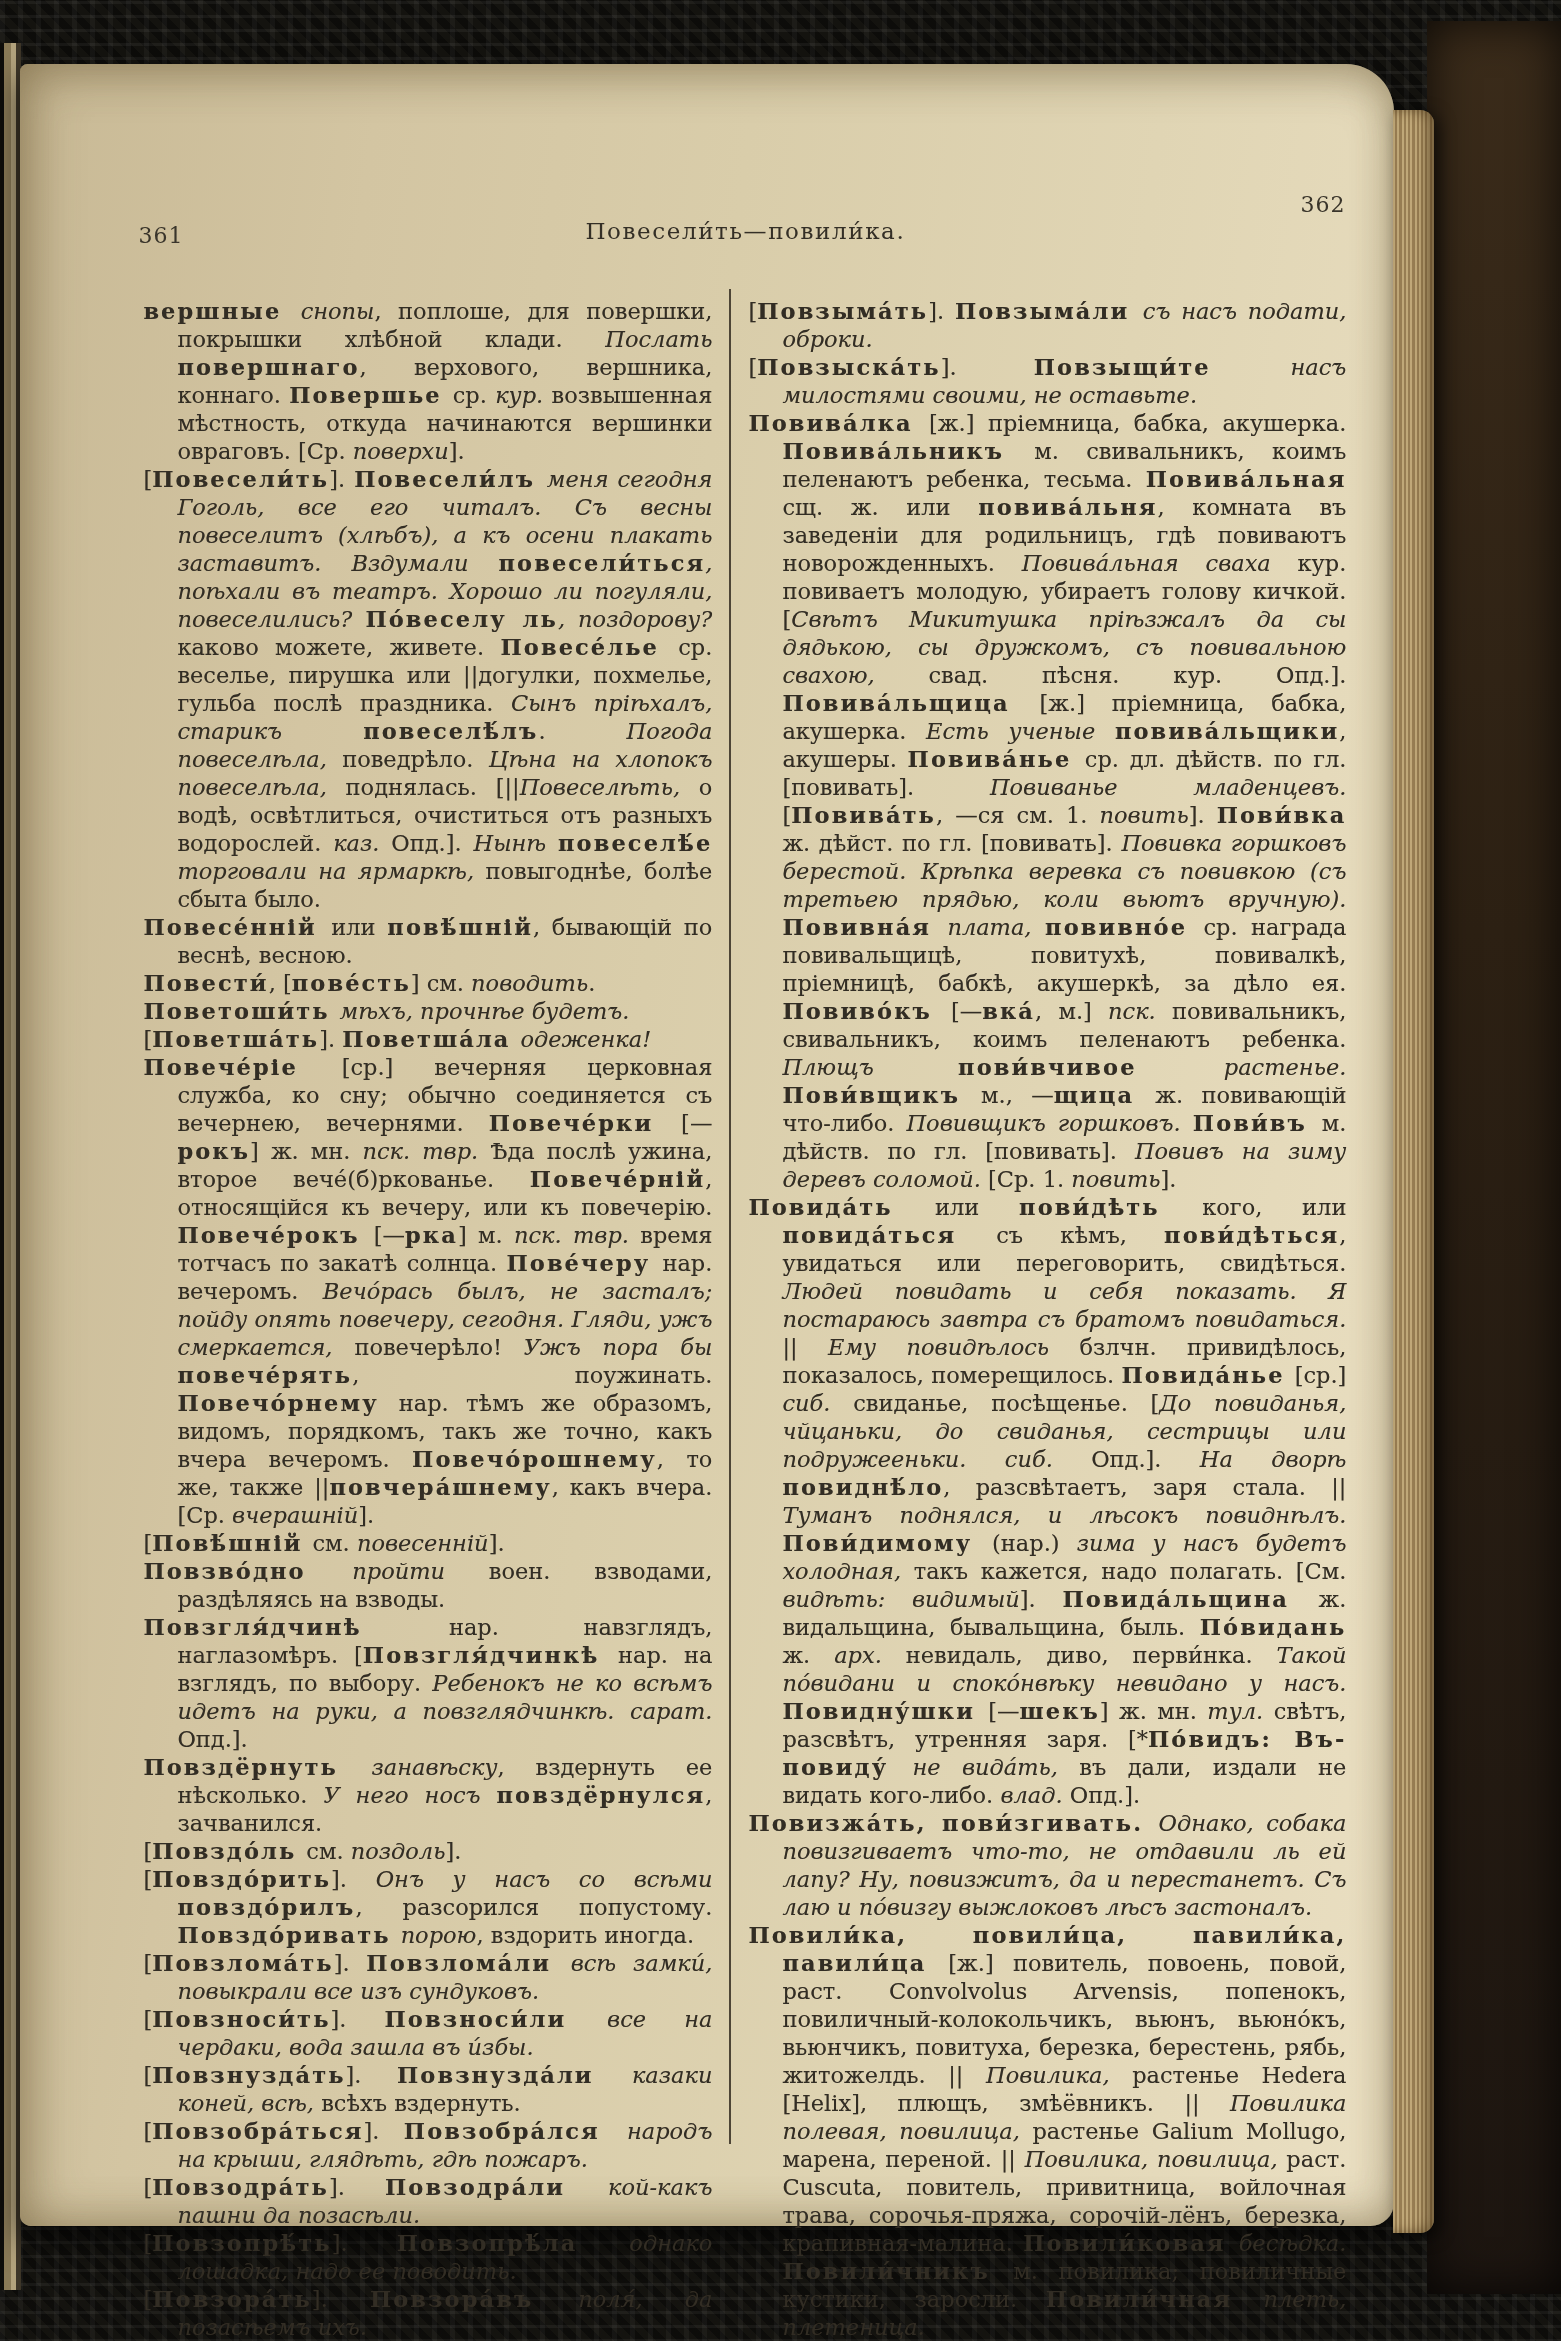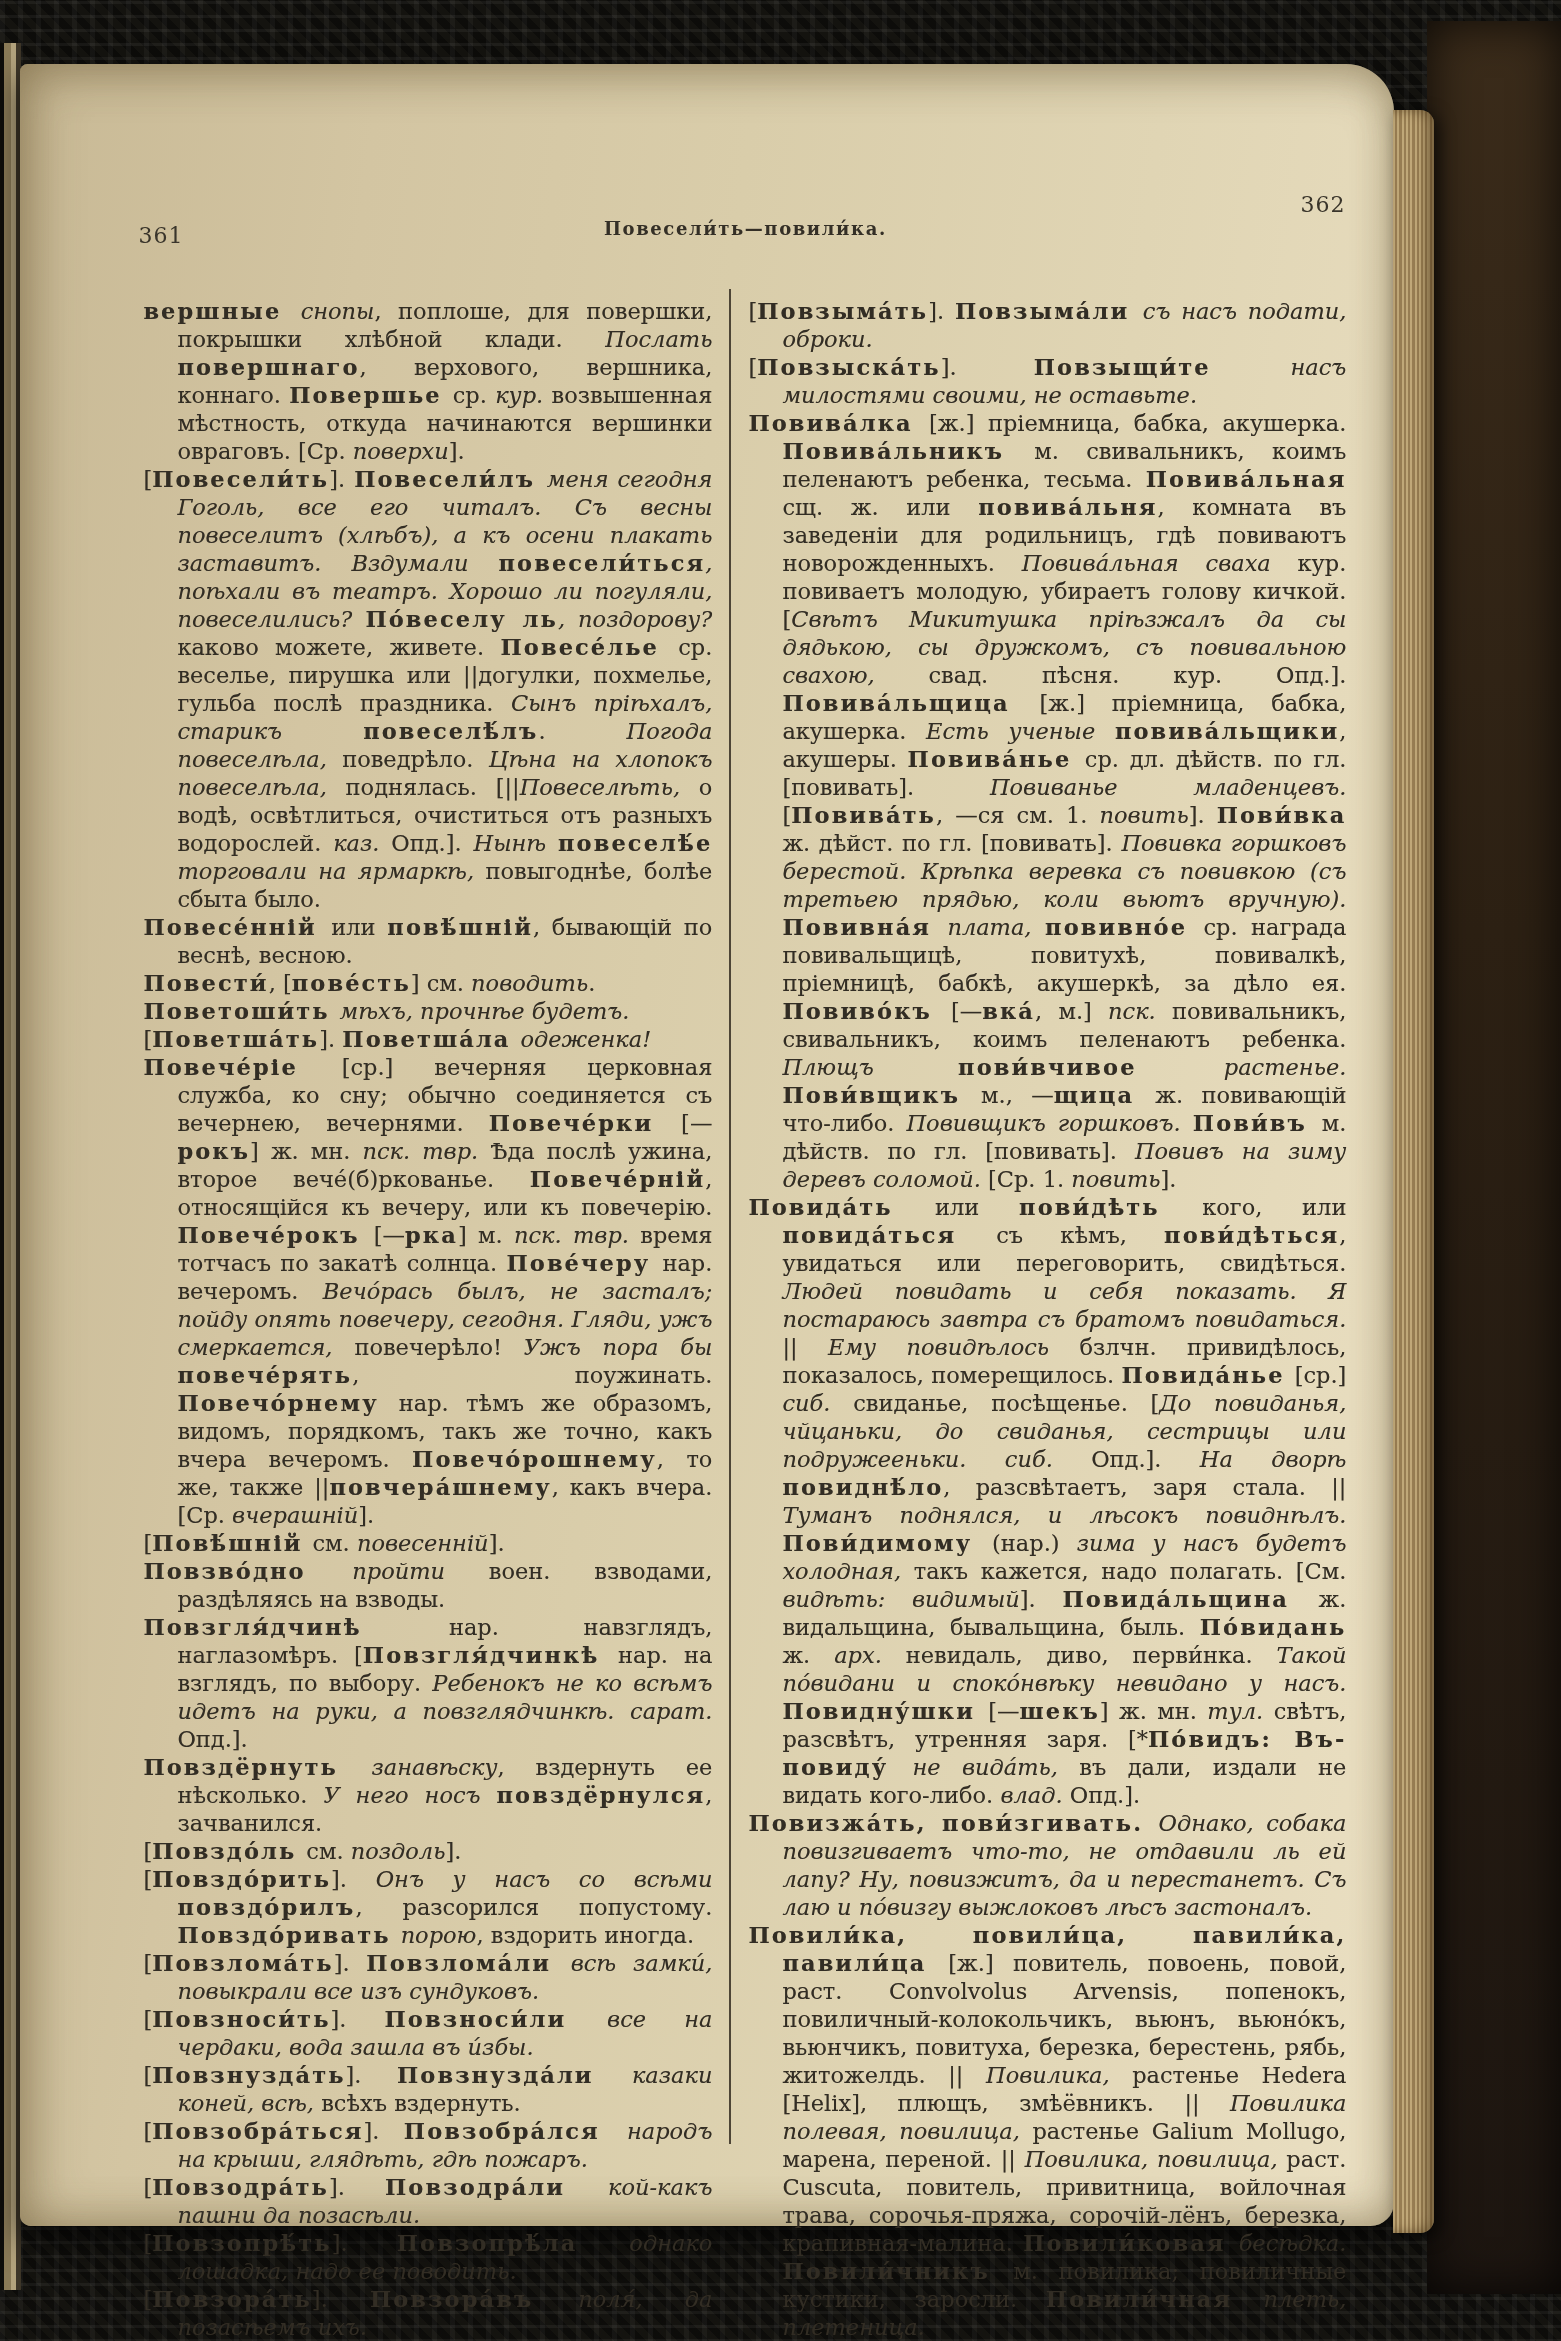--- a/index.html
+++ b/index.html
@@ -21,21 +21,21 @@
          background:linear-gradient(90deg,#0e0d0a 0 4.3px,#8a7a57 4.3px 10.7px,#b3a37d 10.7px 16px,#3e3628 16px 21.4px);}
   .page{position:absolute;left:20.4px;top:64px;width:1374px;height:2162px;
          background:linear-gradient(97deg,#c8b995 0%,#d3c5a2 22%,#d9cdaa 45%,#e0d5b4 70%,#eadfc2 100%);
          border-radius:7.5px 48px 23.6px 10.7px;
          box-shadow:inset 0 14px 43px rgba(95,75,40,.28), inset 18px 0 48px rgba(95,75,40,.25),
                     inset -4.3px -10.7px 38px rgba(110,90,50,.22), 0 14px 32px rgba(0,0,0,.65);}
   .pgnum{position:absolute;font-size:22px;color:#3a352b;letter-spacing:1.1px;}
   .pgnum-left{left:118px;top:159px;}
   .pgnum-right{left:1280px;top:128px;}
   .running-title{position:absolute;left:123px;top:154px;width:1204px;text-align:center;
-         font-size:18px;font-weight:bold;letter-spacing:1.6px;color:#342f26;}
+         font-size:23px;font-weight:normal;letter-spacing:1.6px;color:#342f26;}
   .divider{position:absolute;left:709px;top:225px;width:1.6px;height:1855px;background:#4d4536;}
   .col{position:absolute;top:233px;text-align:justify;color:#322d24;
        font-size:22.5px;line-height:28px;text-shadow:0 0 0.5px rgba(45,35,22,.35);}
   .col-left{left:123px;width:569px;}
   .col-right{left:728px;width:598px;}
   .entry{margin:0;padding-left:34px;text-indent:-34px;}
   .seg-b{font-weight:bold;letter-spacing:2.1px;}
   .seg-i{font-style:italic;}
 </style>
 </head>

